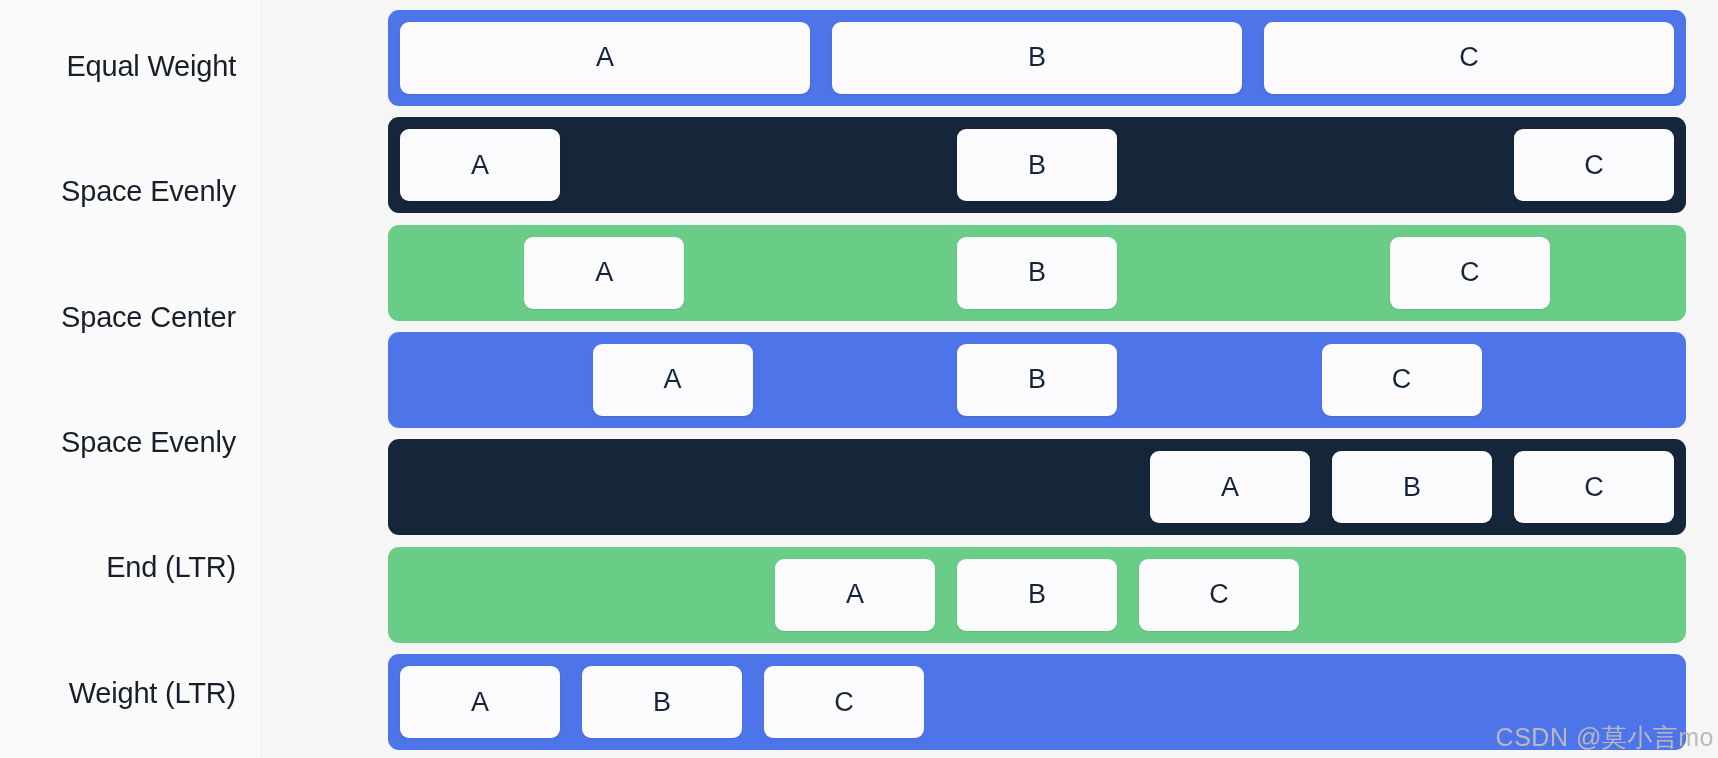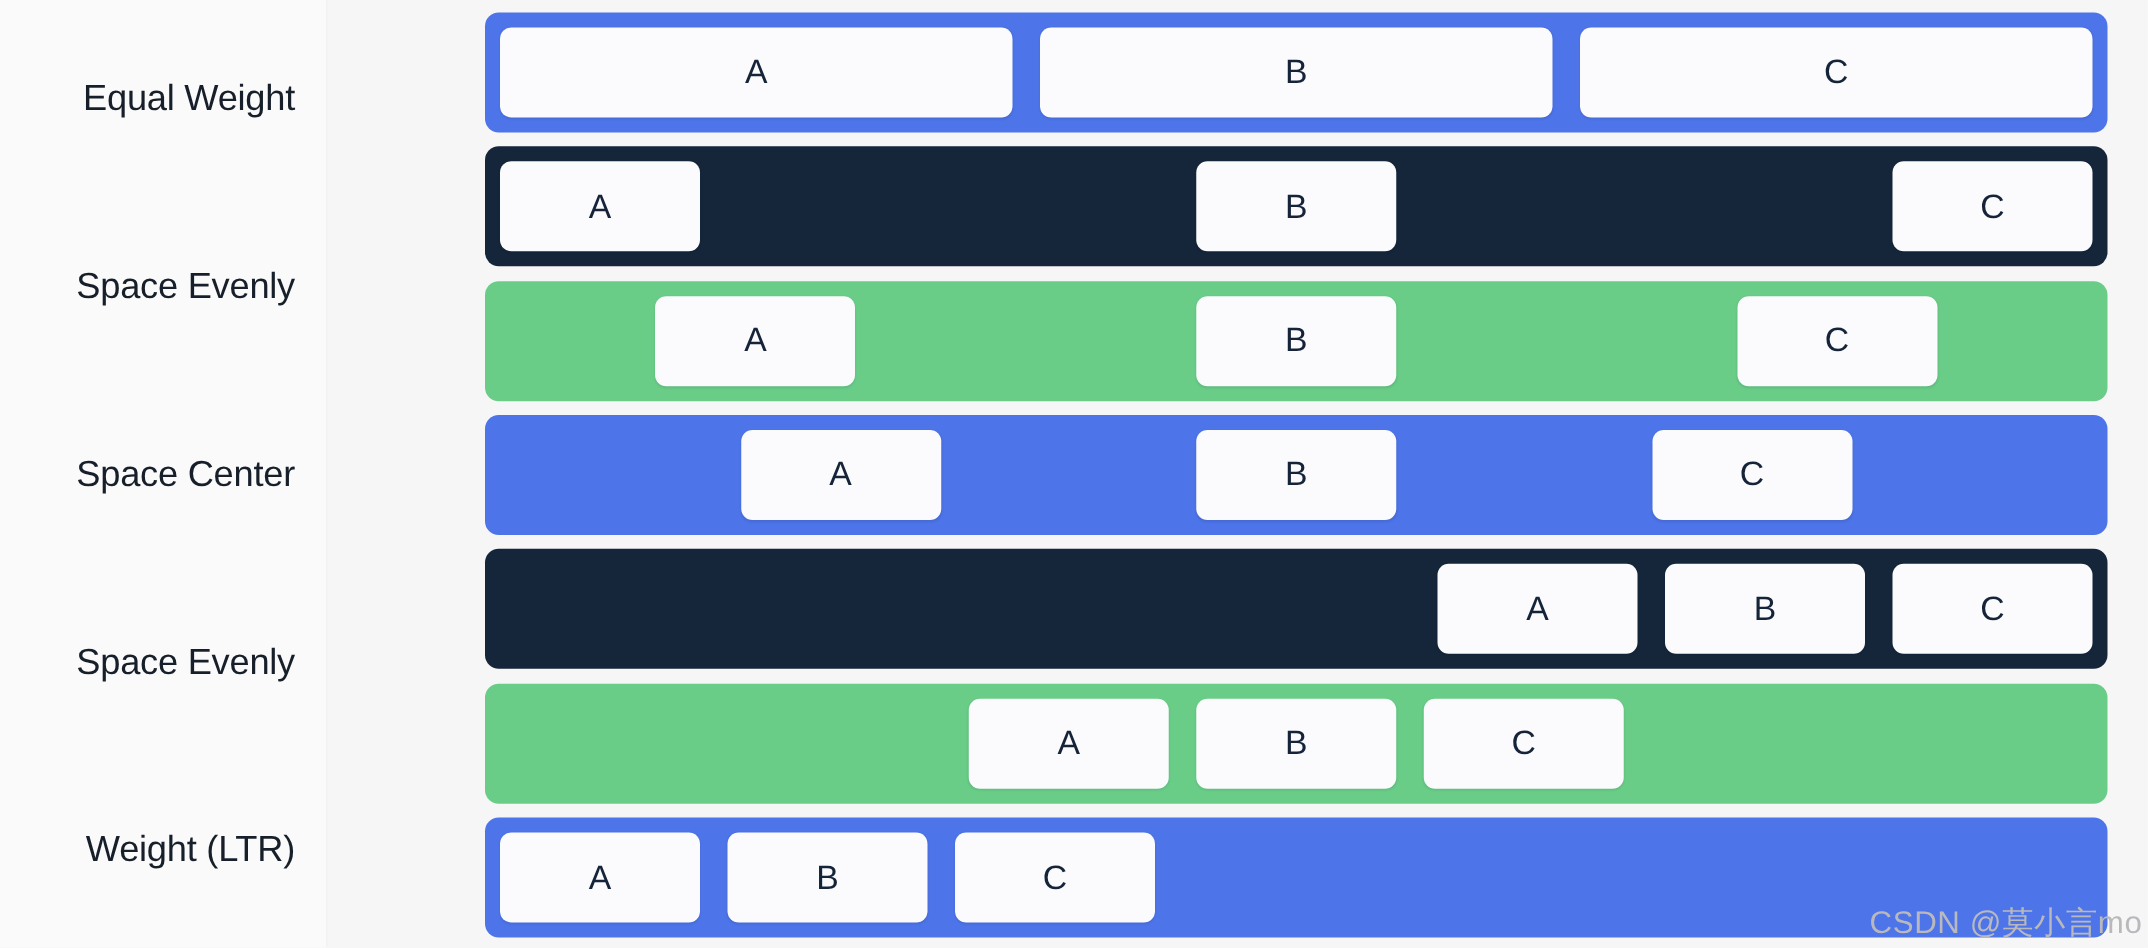--- a/index.html
+++ b/index.html
@@ -148,20 +148,21 @@
 </head>
 <body>
 
 <div id="page">
 
   <div id="label-panel">
     <div class="label-cell">Equal Weight</div>
     <div class="label-cell">Space Evenly</div>
     <div class="label-cell">Space Center</div>
     <div class="label-cell">Space Evenly</div>
+    <div class="label-cell">End (LTR)</div>
     <div class="label-cell">Weight (LTR)</div>
   </div>
 
   <div id="gutter"></div>
 
   <div id="rows-panel">
 
     <div class="row-wrap">
       <div class="bar blue j-equal">
         <div class="item">A</div>

